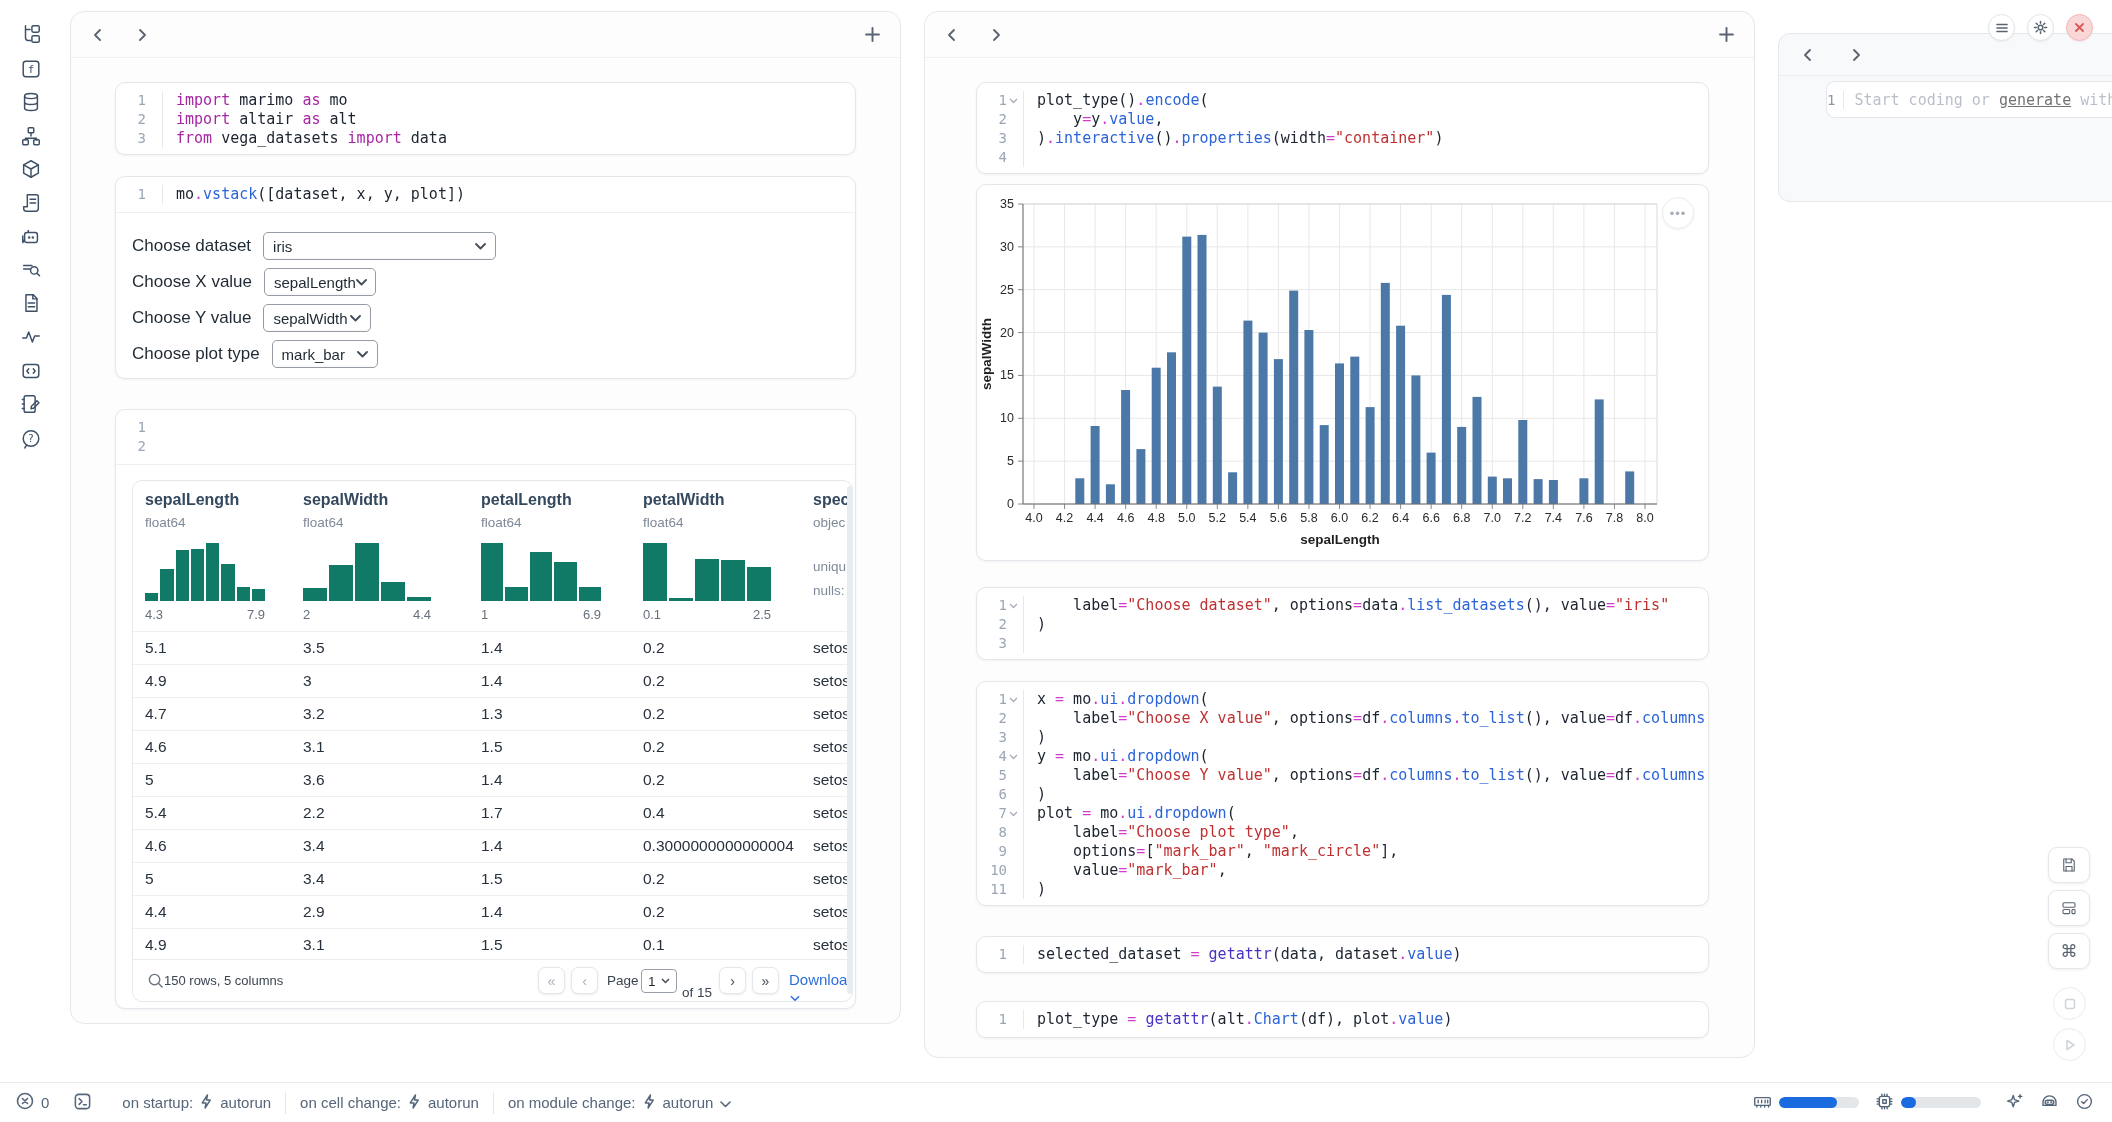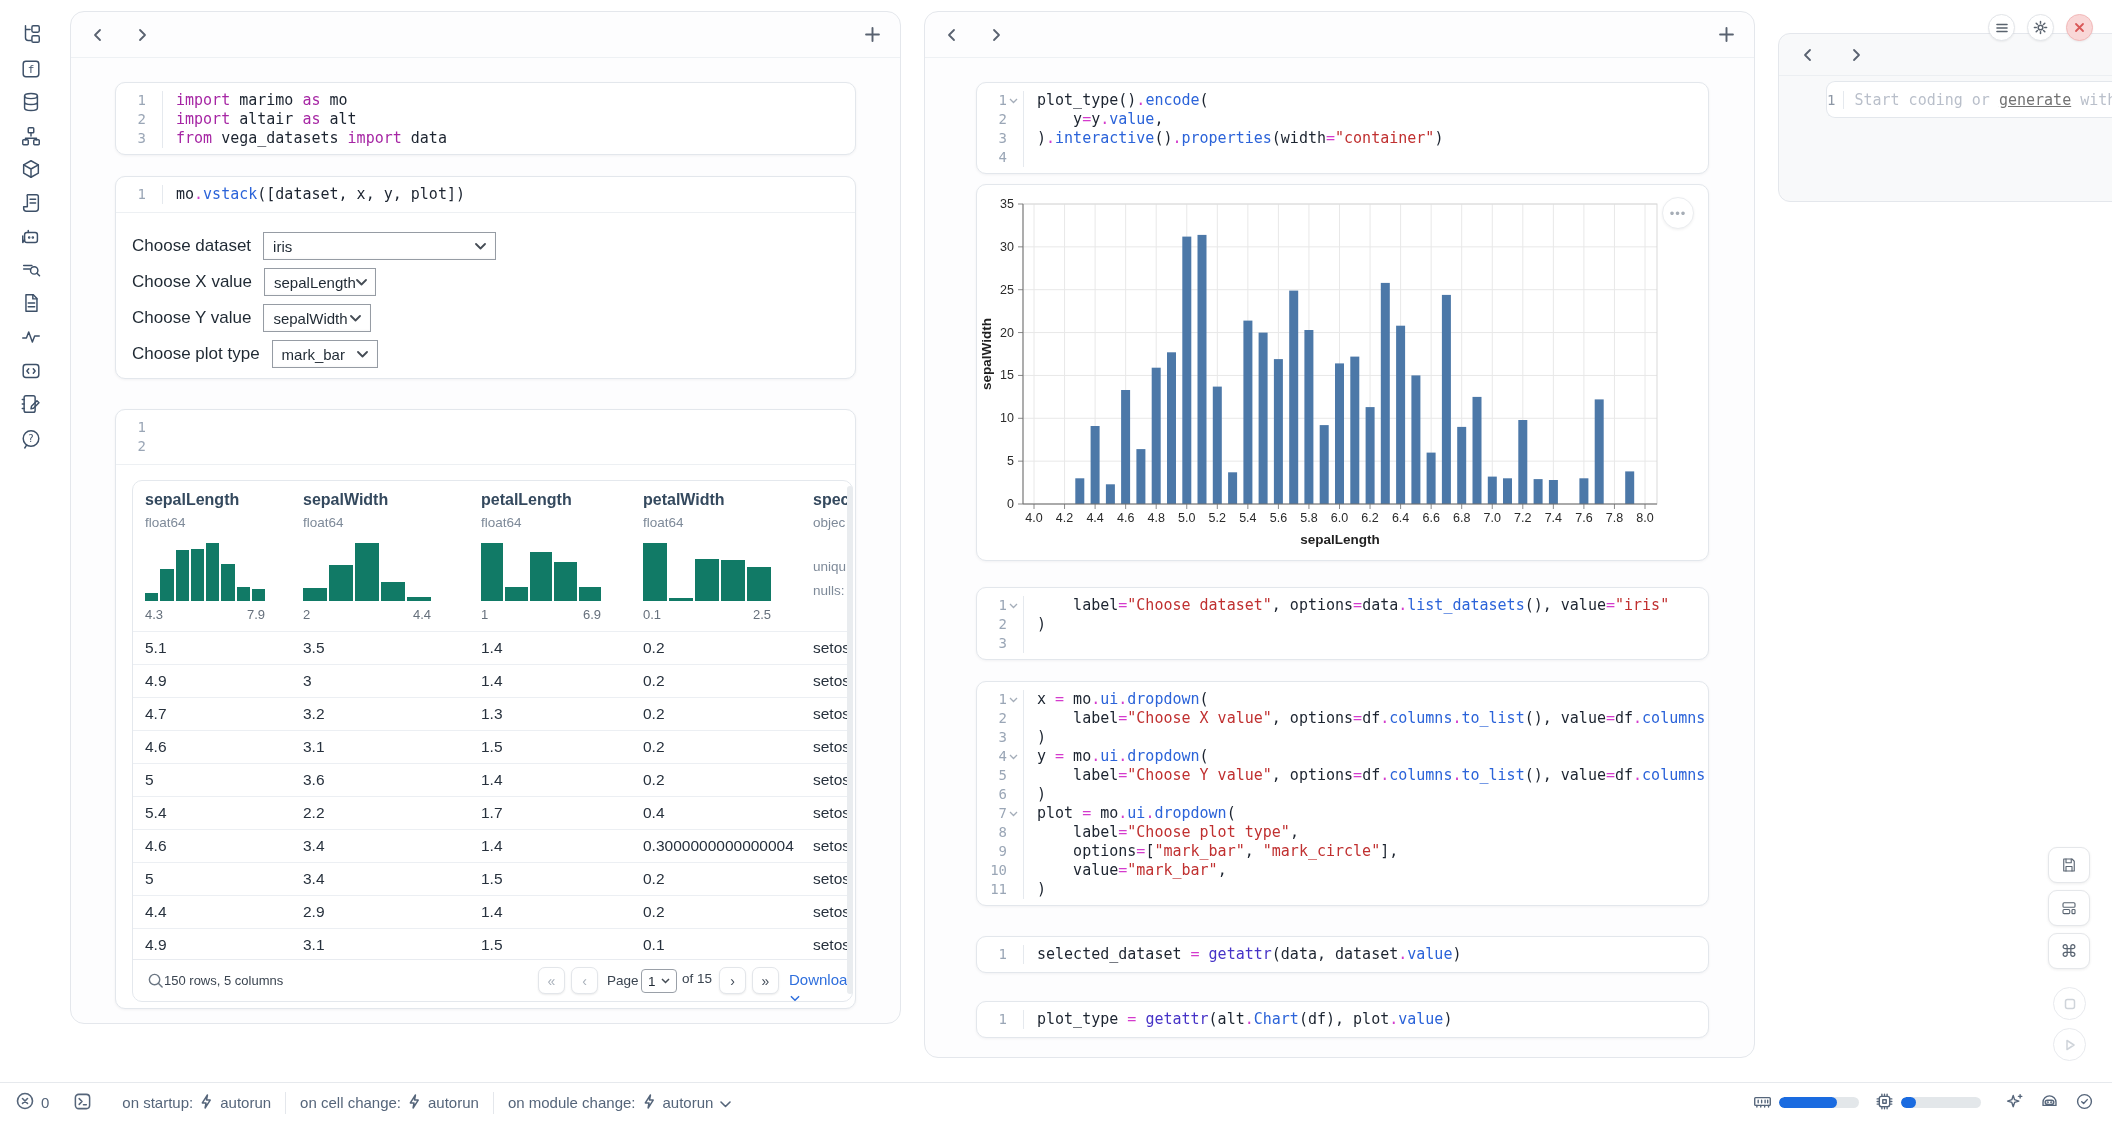--- a/index.html
+++ b/index.html
@@ -31,21 +31,21 @@
   .gl .fold { width:11px; height:19px; display:flex; align-items:center; }
   .code-lines { border-left:1px solid #e5e9ee; padding-left:13px; flex:1; }
   .cl { height:19px; font:15px/19px "DejaVu Sans Mono", monospace; white-space:pre; color:#1c2430; }
   .tk-p{color:#1c2430} .tk-k{color:#a626a4} .tk-f{color:#2b63d9} .tk-s{color:#c03030}
   .tk-o{color:#d43bcd} .tk-b{color:#4633c7}
   .cell-divider { border-top:1px solid #edf0f3; }
 
   
   .dd-row { position:absolute; left:16px; height:30px; display:flex; align-items:center; gap:12px; }
   .dd-label { font-size:17px; color:#1f2933; }
-  .select-box { height:28px; border:1px solid #969ca4; border-radius:0; background:#fff;
+  .select-box { height:28px; border:1px solid #969ca4; border-radius:5px; background:#fff;
     display:flex; align-items:center; padding:0 9px; font-size:15px; color:#1f2933; cursor:pointer;
     box-shadow:inset 0 -1px 2px rgba(0,0,0,.03); }
   .select-box .sv { flex:1; }
   .select-box svg { stroke:#454c55; fill:none; stroke-width:1.8; stroke-linecap:round; stroke-linejoin:round; flex:none; }
 
   
   .table-card { position:absolute; left:16px; top:70px; width:721px; height:522px;
     border:1px solid #e4e8ed; border-radius:10px; overflow:hidden; background:#fff; }
   .th-name { position:absolute; font-size:16px; font-weight:bold; color:#34495e; top:10px; cursor:pointer; }
   .th-type { position:absolute; font-size:13.5px; color:#7e8a99; top:34px; }
@@ -453,21 +453,21 @@
     <span style="font-size:13px;color:#3a4450">150 rows, 5 columns</span>
     <button class="pg-btn pg-dim" style="left:405px">«</button>
     <button class="pg-btn pg-dim" style="left:438px">‹</button>
     <span style="position:absolute;left:474px;top:13px;font-size:13.5px;color:#3a4450">Page</span>
     <div class="page-select" style="left:508px">
             <span>1</span>
             <svg width="9" height="6" viewBox="0 0 9 6">
               <polyline points="1,1 4.5,4.5 8,1" fill="none" stroke="#454c55" stroke-width="1.5"></polyline>
             </svg>
           </div>
-    <span style="position:absolute;left:549px;top:11px;font-size:13.5px;color:#3a4450">of 15</span>
+    <span style="position:absolute;left:549px;top:25px;font-size:13.5px;color:#3a4450">of 15</span>
     <button class="pg-btn pg-dark" style="left:586px">›</button>
     <button class="pg-btn pg-dark" style="left:619px">»</button>
     <span style="position:absolute;left:656px;top:11px;font-size:15px;color:#2f6fdd;cursor:pointer">Download <svg width="10" height="7" viewBox="0 0 11 7" style="margin-left:1px">
               <polyline points="1,1 5.5,5.5 10,1" fill="none" stroke="#2f6fdd" stroke-width="1.6"></polyline>
             </svg></span>
   </div>
       </div>
     <div class="scrollbar-strip" style="left:731px; top:76px; height:508px;"></div>
   </div>
 </section>

